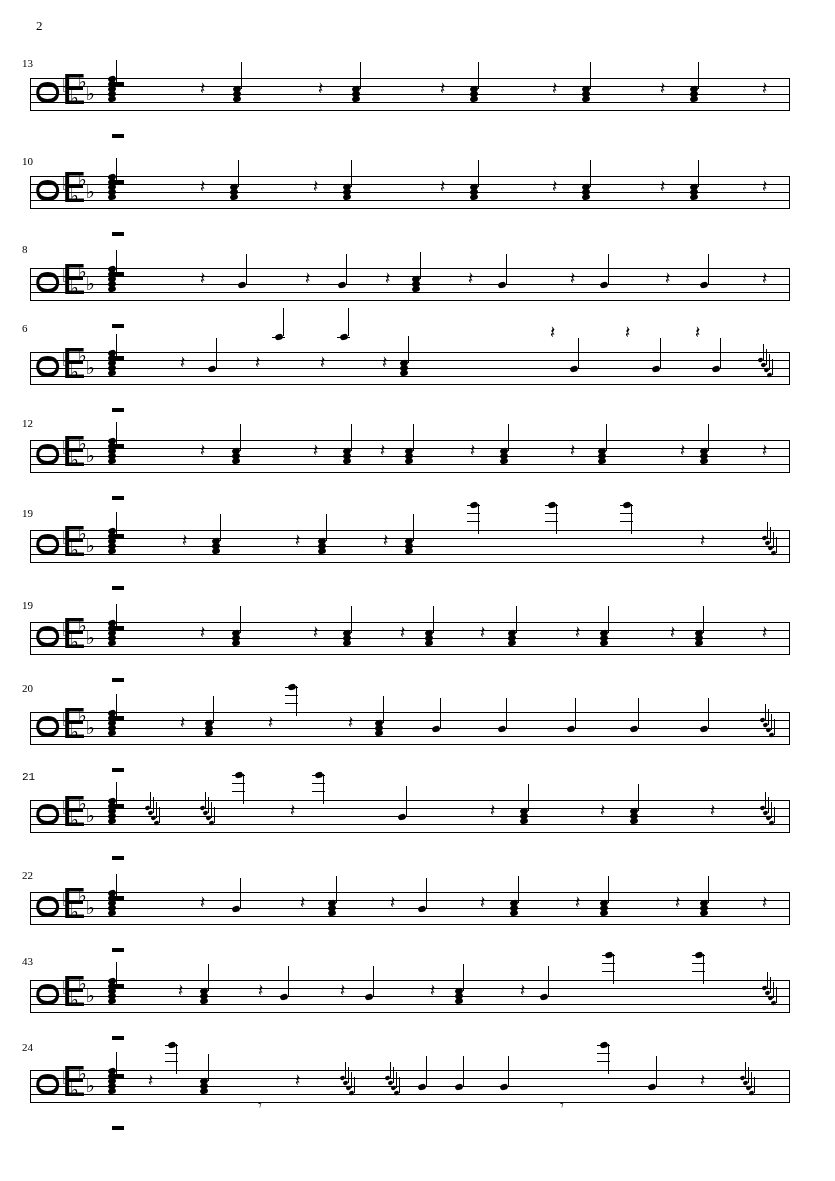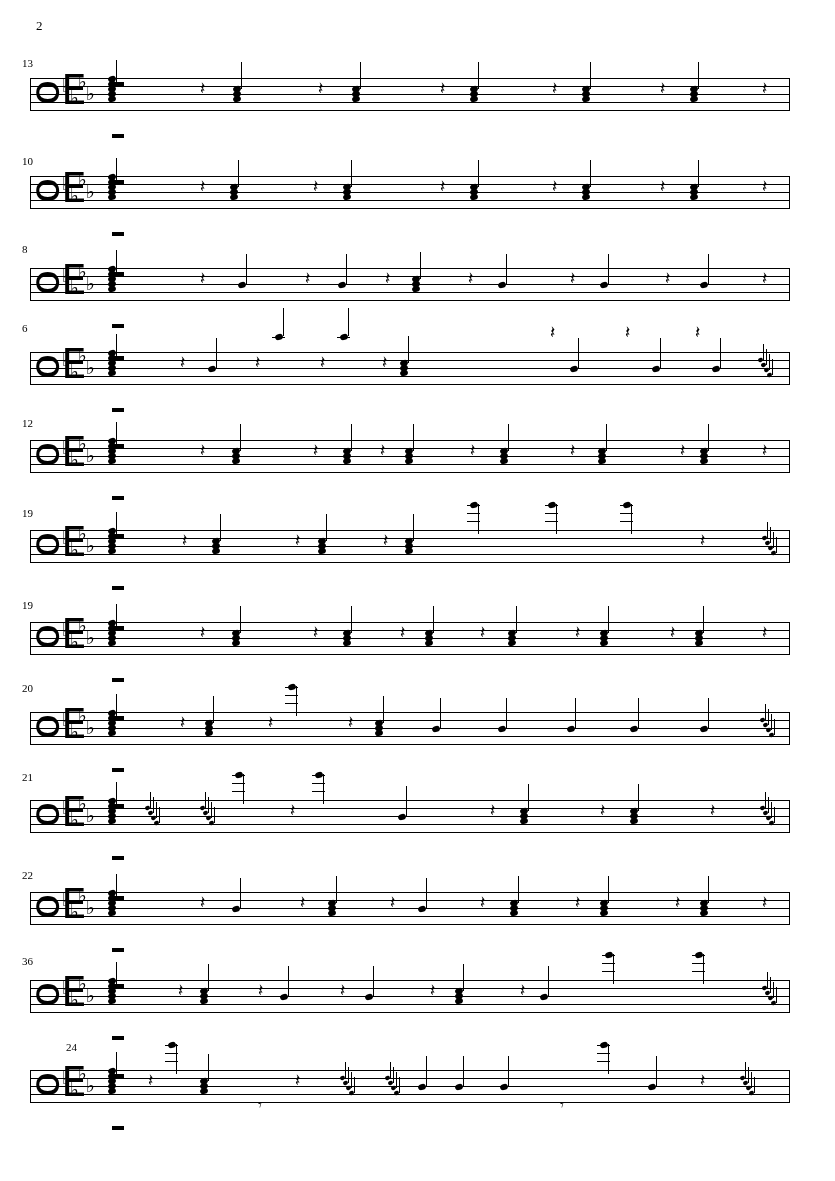--- a/index.html
+++ b/index.html
@@ -553,21 +553,21 @@
       <div class="notehead" style="left: 760px; top: 36px; width: 5px; height: 4px;"></div>
       <div class="stem" style="left: 765px; top: 22px; height: 16px;"></div>
       <div class="notehead" style="left: 763px; top: 41px; width: 5px; height: 4px;"></div>
       <div class="stem" style="left: 768px; top: 27px; height: 16px;"></div>
       <div class="notehead" style="left: 766px; top: 46px; width: 5px; height: 4px;"></div>
       <div class="stem" style="left: 771px; top: 32px; height: 16px;"></div>
       <div class="notehead" style="left: 769px; top: 51px; width: 5px; height: 4px;"></div>
       <div class="stem" style="left: 774px; top: 37px; height: 16px;"></div>
     </div>
     <div class="system" style="top: 770px;">
-      <div class="measure-number" style="left: 22px; top: 1px;">21</div>
+      <div class="measure-number" style="left: 22px; top: 1px; font-family: Liberation Mono, monospace;">21</div>
       <div class="stafflines" style="top: 30px;">
         <i></i>
         <i></i>
         <i></i>
         <i></i>
         <i></i>
       </div>
       <div class="barline" style="left: 30px; top: 30px;"></div>
       <div class="barline" style="left: 789px; top: 30px;"></div>
       <div class="clef" style="left: 34px; top: 22px;">ᴑE</div>
@@ -678,21 +678,21 @@
       <div class="notehead" style="left: 600px; top: 48px;"></div>
       <div class="stem" style="left: 608px; top: 14px; height: 27px;"></div>
       <div class="rest" style="left: 675px; top: 32px;">𝄽</div>
       <div class="notehead" style="left: 700px; top: 38px;"></div>
       <div class="notehead" style="left: 700px; top: 43px;"></div>
       <div class="notehead" style="left: 700px; top: 48px;"></div>
       <div class="stem" style="left: 708px; top: 14px; height: 27px;"></div>
       <div class="rest" style="left: 762px; top: 32px;">𝄽</div>
     </div>
     <div class="system" style="top: 950px;">
-      <div class="measure-number" style="left: 22px; top: 5px;">36</div>
+      <div class="measure-number" style="left: 22px; top: 5px;">43</div>
       <div class="stafflines" style="top: 30px;">
         <i></i>
         <i></i>
         <i></i>
         <i></i>
         <i></i>
       </div>
       <div class="barline" style="left: 30px; top: 30px;"></div>
       <div class="barline" style="left: 789px; top: 30px;"></div>
       <div class="clef" style="left: 34px; top: 22px;">ᴑE</div>
@@ -740,21 +740,21 @@
       <div class="notehead" style="left: 762px; top: 36px; width: 5px; height: 4px;"></div>
       <div class="stem" style="left: 767px; top: 22px; height: 16px;"></div>
       <div class="notehead" style="left: 765px; top: 41px; width: 5px; height: 4px;"></div>
       <div class="stem" style="left: 770px; top: 27px; height: 16px;"></div>
       <div class="notehead" style="left: 768px; top: 46px; width: 5px; height: 4px;"></div>
       <div class="stem" style="left: 773px; top: 32px; height: 16px;"></div>
       <div class="notehead" style="left: 771px; top: 51px; width: 5px; height: 4px;"></div>
       <div class="stem" style="left: 776px; top: 37px; height: 16px;"></div>
     </div>
     <div class="system" style="top: 1040px;">
-      <div class="measure-number" style="left: 22px; top: 1px; margin-left: 44px;">24</div>
+      <div class="measure-number" style="left: 22px; top: 1px;">24</div>
       <div class="stafflines" style="top: 30px;">
         <i></i>
         <i></i>
         <i></i>
         <i></i>
         <i></i>
       </div>
       <div class="barline" style="left: 30px; top: 30px;"></div>
       <div class="barline" style="left: 789px; top: 30px;"></div>
       <div class="clef" style="left: 34px; top: 22px;">ᴑE</div>

